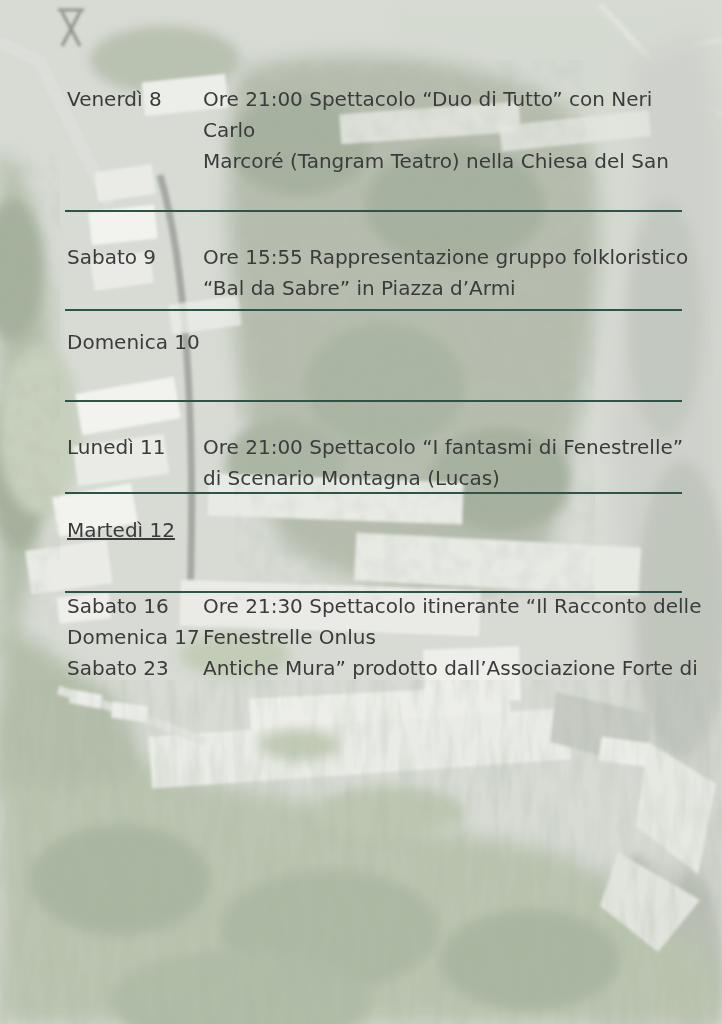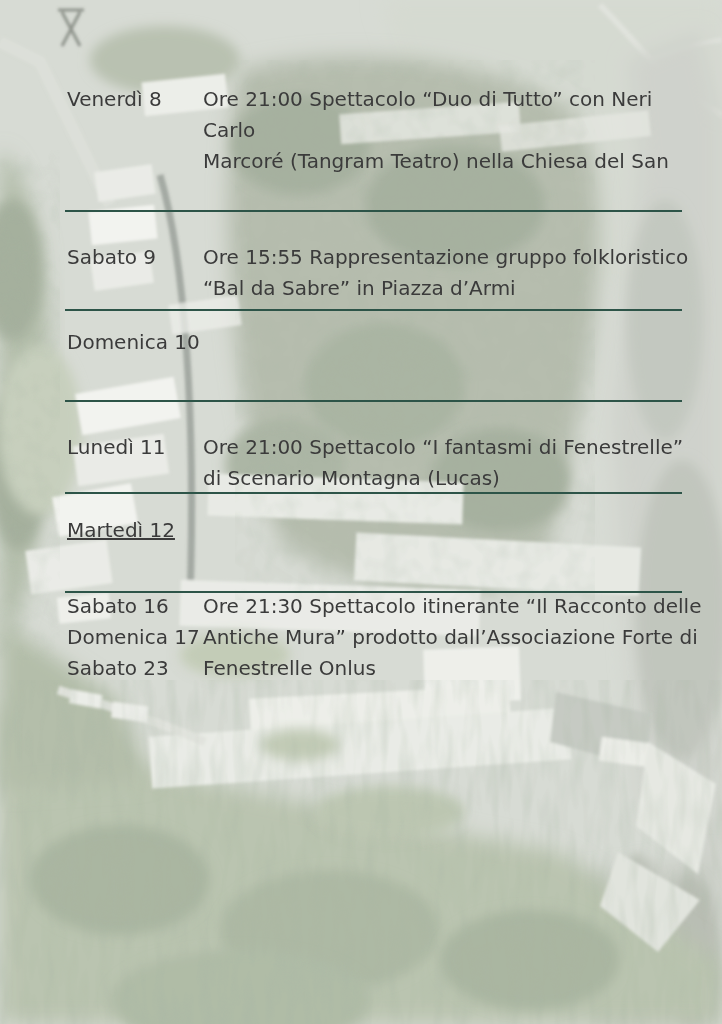--- a/index.html
+++ b/index.html
@@ -175,19 +175,19 @@
     <div class="divider d5"></div>
 
     <section class="row r6">
       <div class="dates">
         <div>Sabato 16</div>
         <div>Domenica 17</div>
         <div>Sabato 23</div>
       </div>
       <div class="desc">
         <div>Ore 21:30 Spettacolo itinerante “Il Racconto delle</div>
+        <div>Fenestrelle Onlus</div>
         <div>Antiche Mura” prodotto dall’Associazione Forte di</div>
-        <div>Fenestrelle Onlus</div>
       </div>
     </section>
 
   </main>
 </div>
 
 </body></html>

